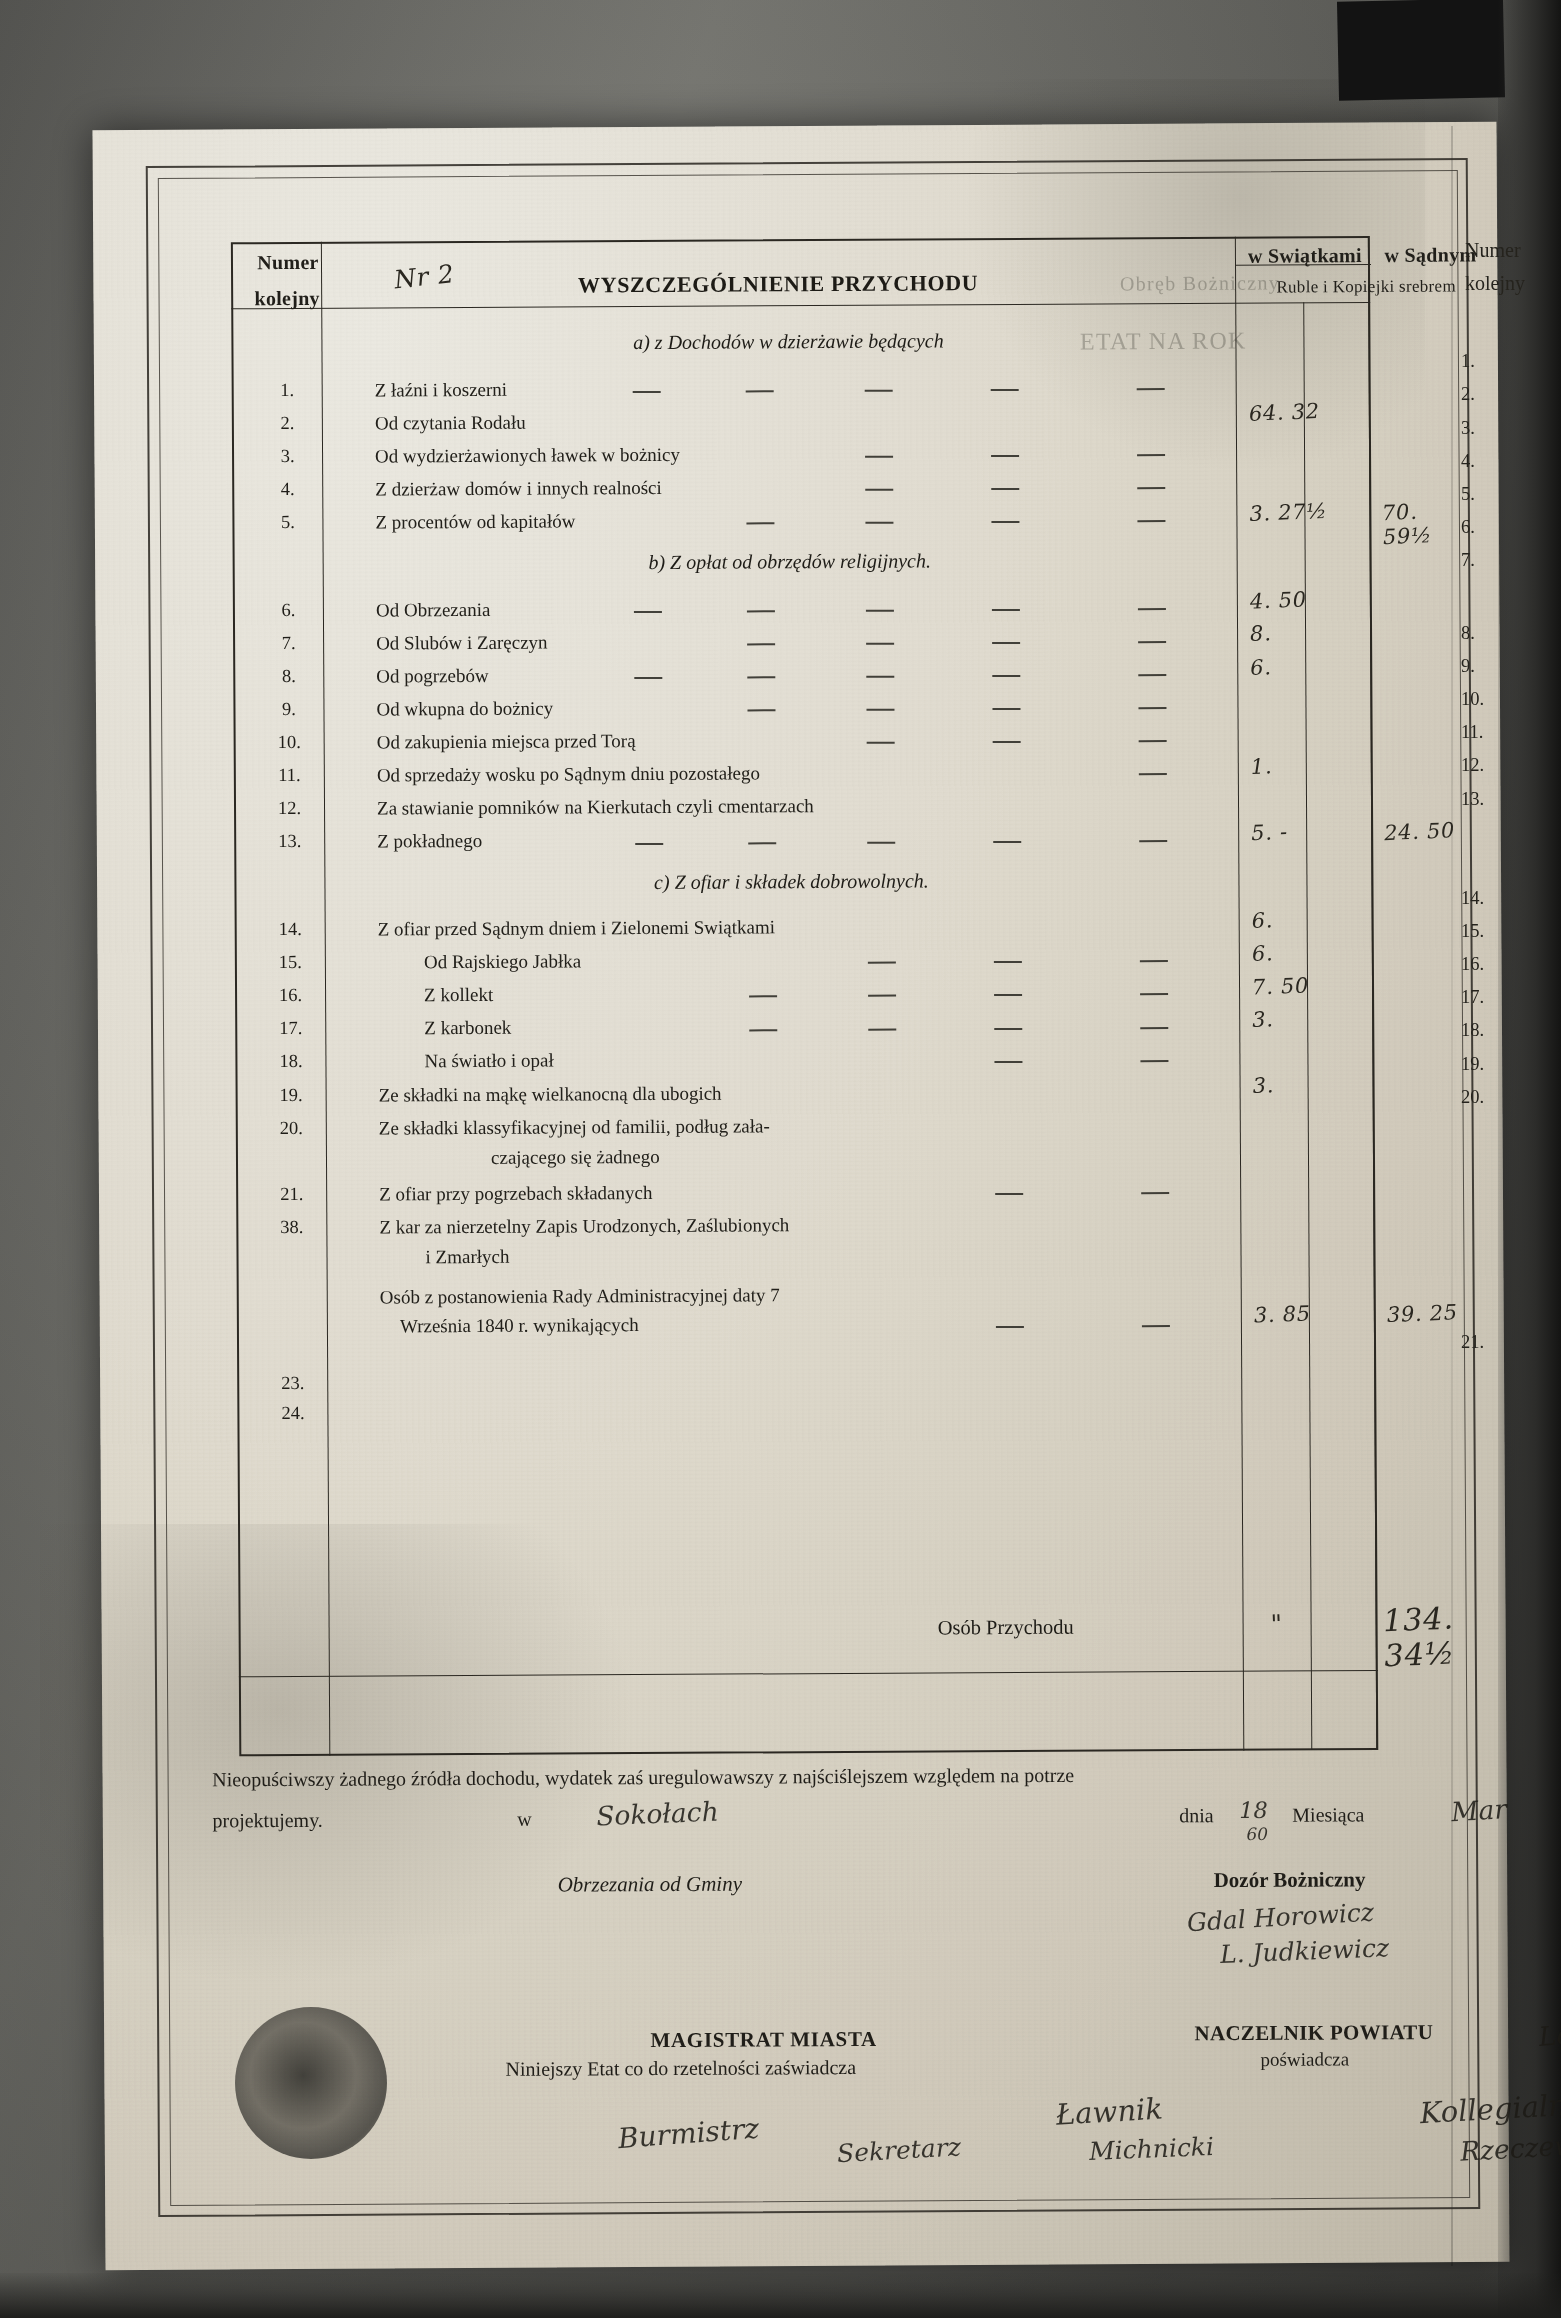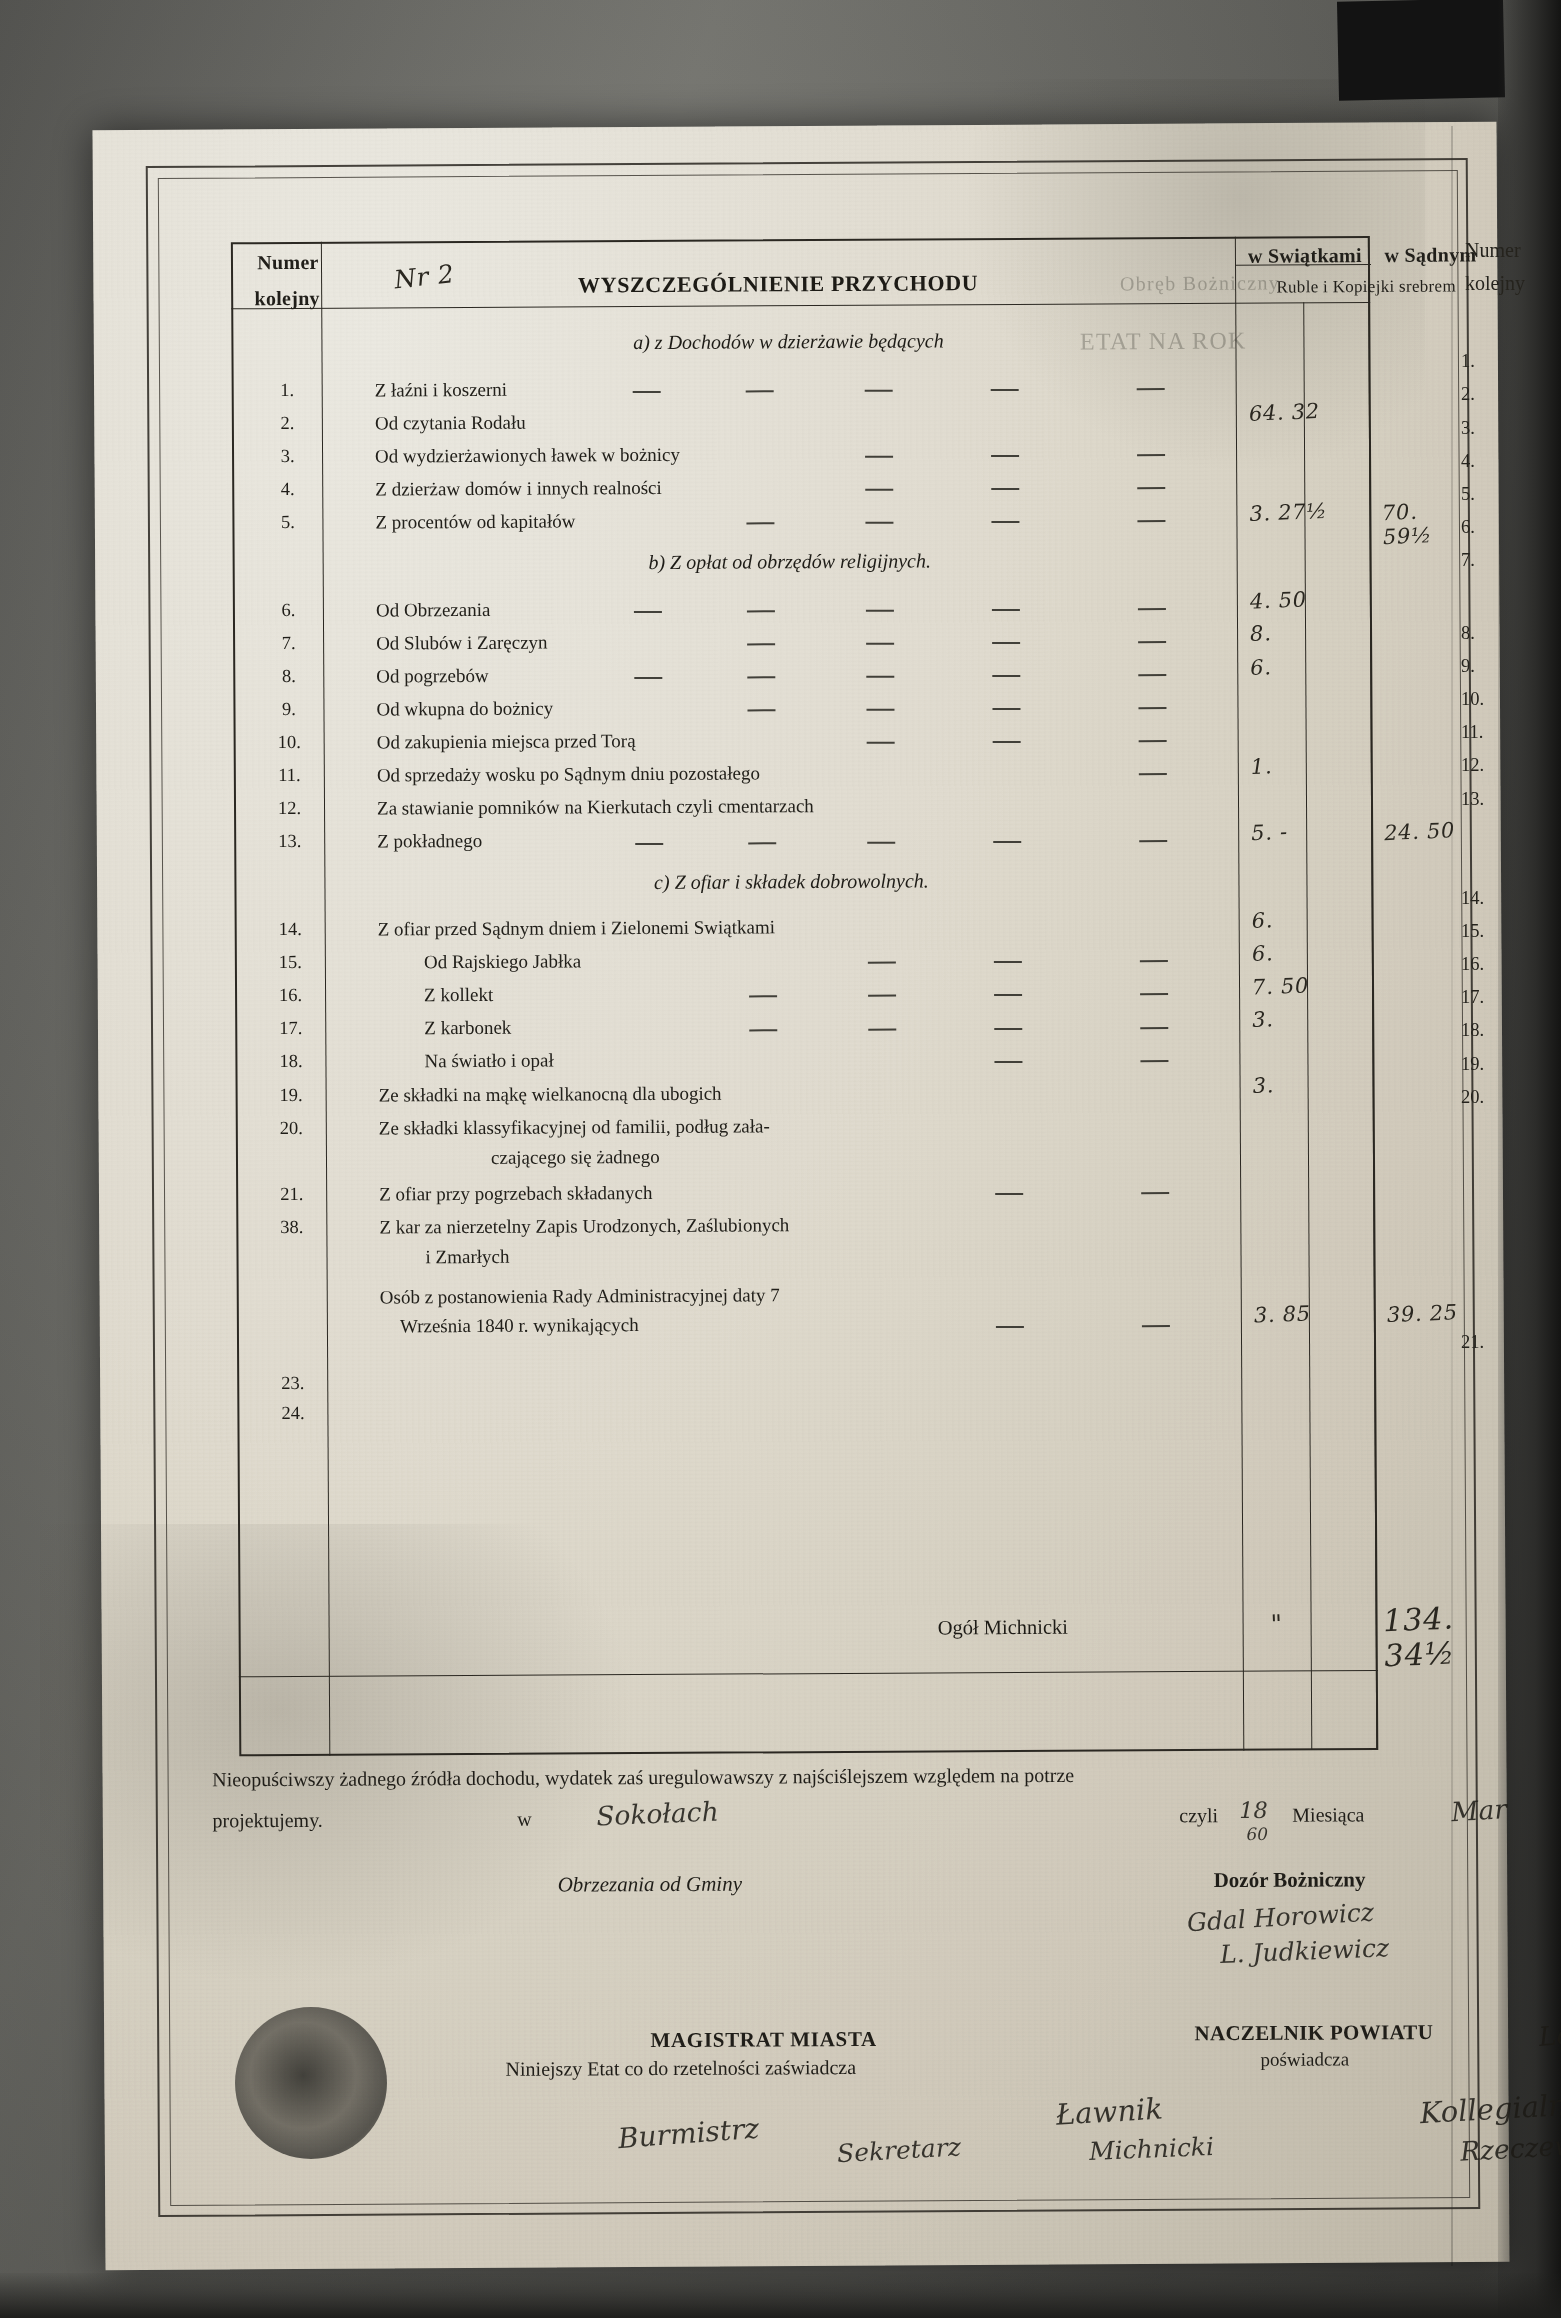--- a/index.html
+++ b/index.html
@@ -543,31 +543,31 @@
     <div class="hand" style="left:1053px; top:692px;">6.</div>
     <div class="hand" style="left:1053px; top:725px;">6.</div>
     <div class="hand" style="left:1053px; top:758px;">7. 50</div>
     <div class="hand" style="left:1053px; top:791px;">3.</div>
     <div class="hand" style="left:1053px; top:857px;">3.</div>
     <div class="hand" style="left:1053px; top:957px;"></div>
 
     <div class="hand" style="left:1053px; top:1086px;">3. 85</div>
     <div class="hand" style="left:1186px; top:1086px;">39. 25</div>
 
-    <div class="total-label" style="left:735px; top:1398px;">Ogół Michnicki</div>
+    <div class="total-label" style="left:735px; top:1398px;">Osób Przychodu</div>
     <div class="hand lg" style="left:1068px; top:1393px;">"</div>
     <div class="hand xl" style="left:1181px; top:1386px;">134. 34½</div>
   </div>
 
   <div class="footer">
     <div class="line1">Nieopuściwszy żadnego źródła dochodu, wydatek zaś uregulowawszy z najściślejszem względem na potrze</div>
     <div class="line2">projektujemy.</div>
     <div class="w">w</div>
     <div class="sign" style="left:397px; top:32px; font-size:26.5px; transform:rotate(-2deg);">Sokołach</div>
-    <div class="dnia">czyli</div>
+    <div class="dnia">dnia</div>
     <div class="sign" style="left:1040px; top:34px; font-size:22.5px;">18</div>
     <div class="sign" style="left:1047px; top:61px; font-size:17px;">60</div>
     <div class="mies">Miesiąca</div>
     <div class="sign" style="left:1252px; top:33px; font-size:26.5px; transform:rotate(-3deg);">Mar</div>
 
     <div class="wyzn">Obrzezania od Gminy</div>
     <div class="dozor">Dozór Bożniczny</div>
 
     <div class="sign" style="left:987px; top:140px; font-size:25px; transform:rotate(-3deg);">Gdal Horowicz</div>
     <div class="sign" style="left:1020px; top:174px; font-size:25px; transform:rotate(-2deg);">L. Judkiewicz</div>

